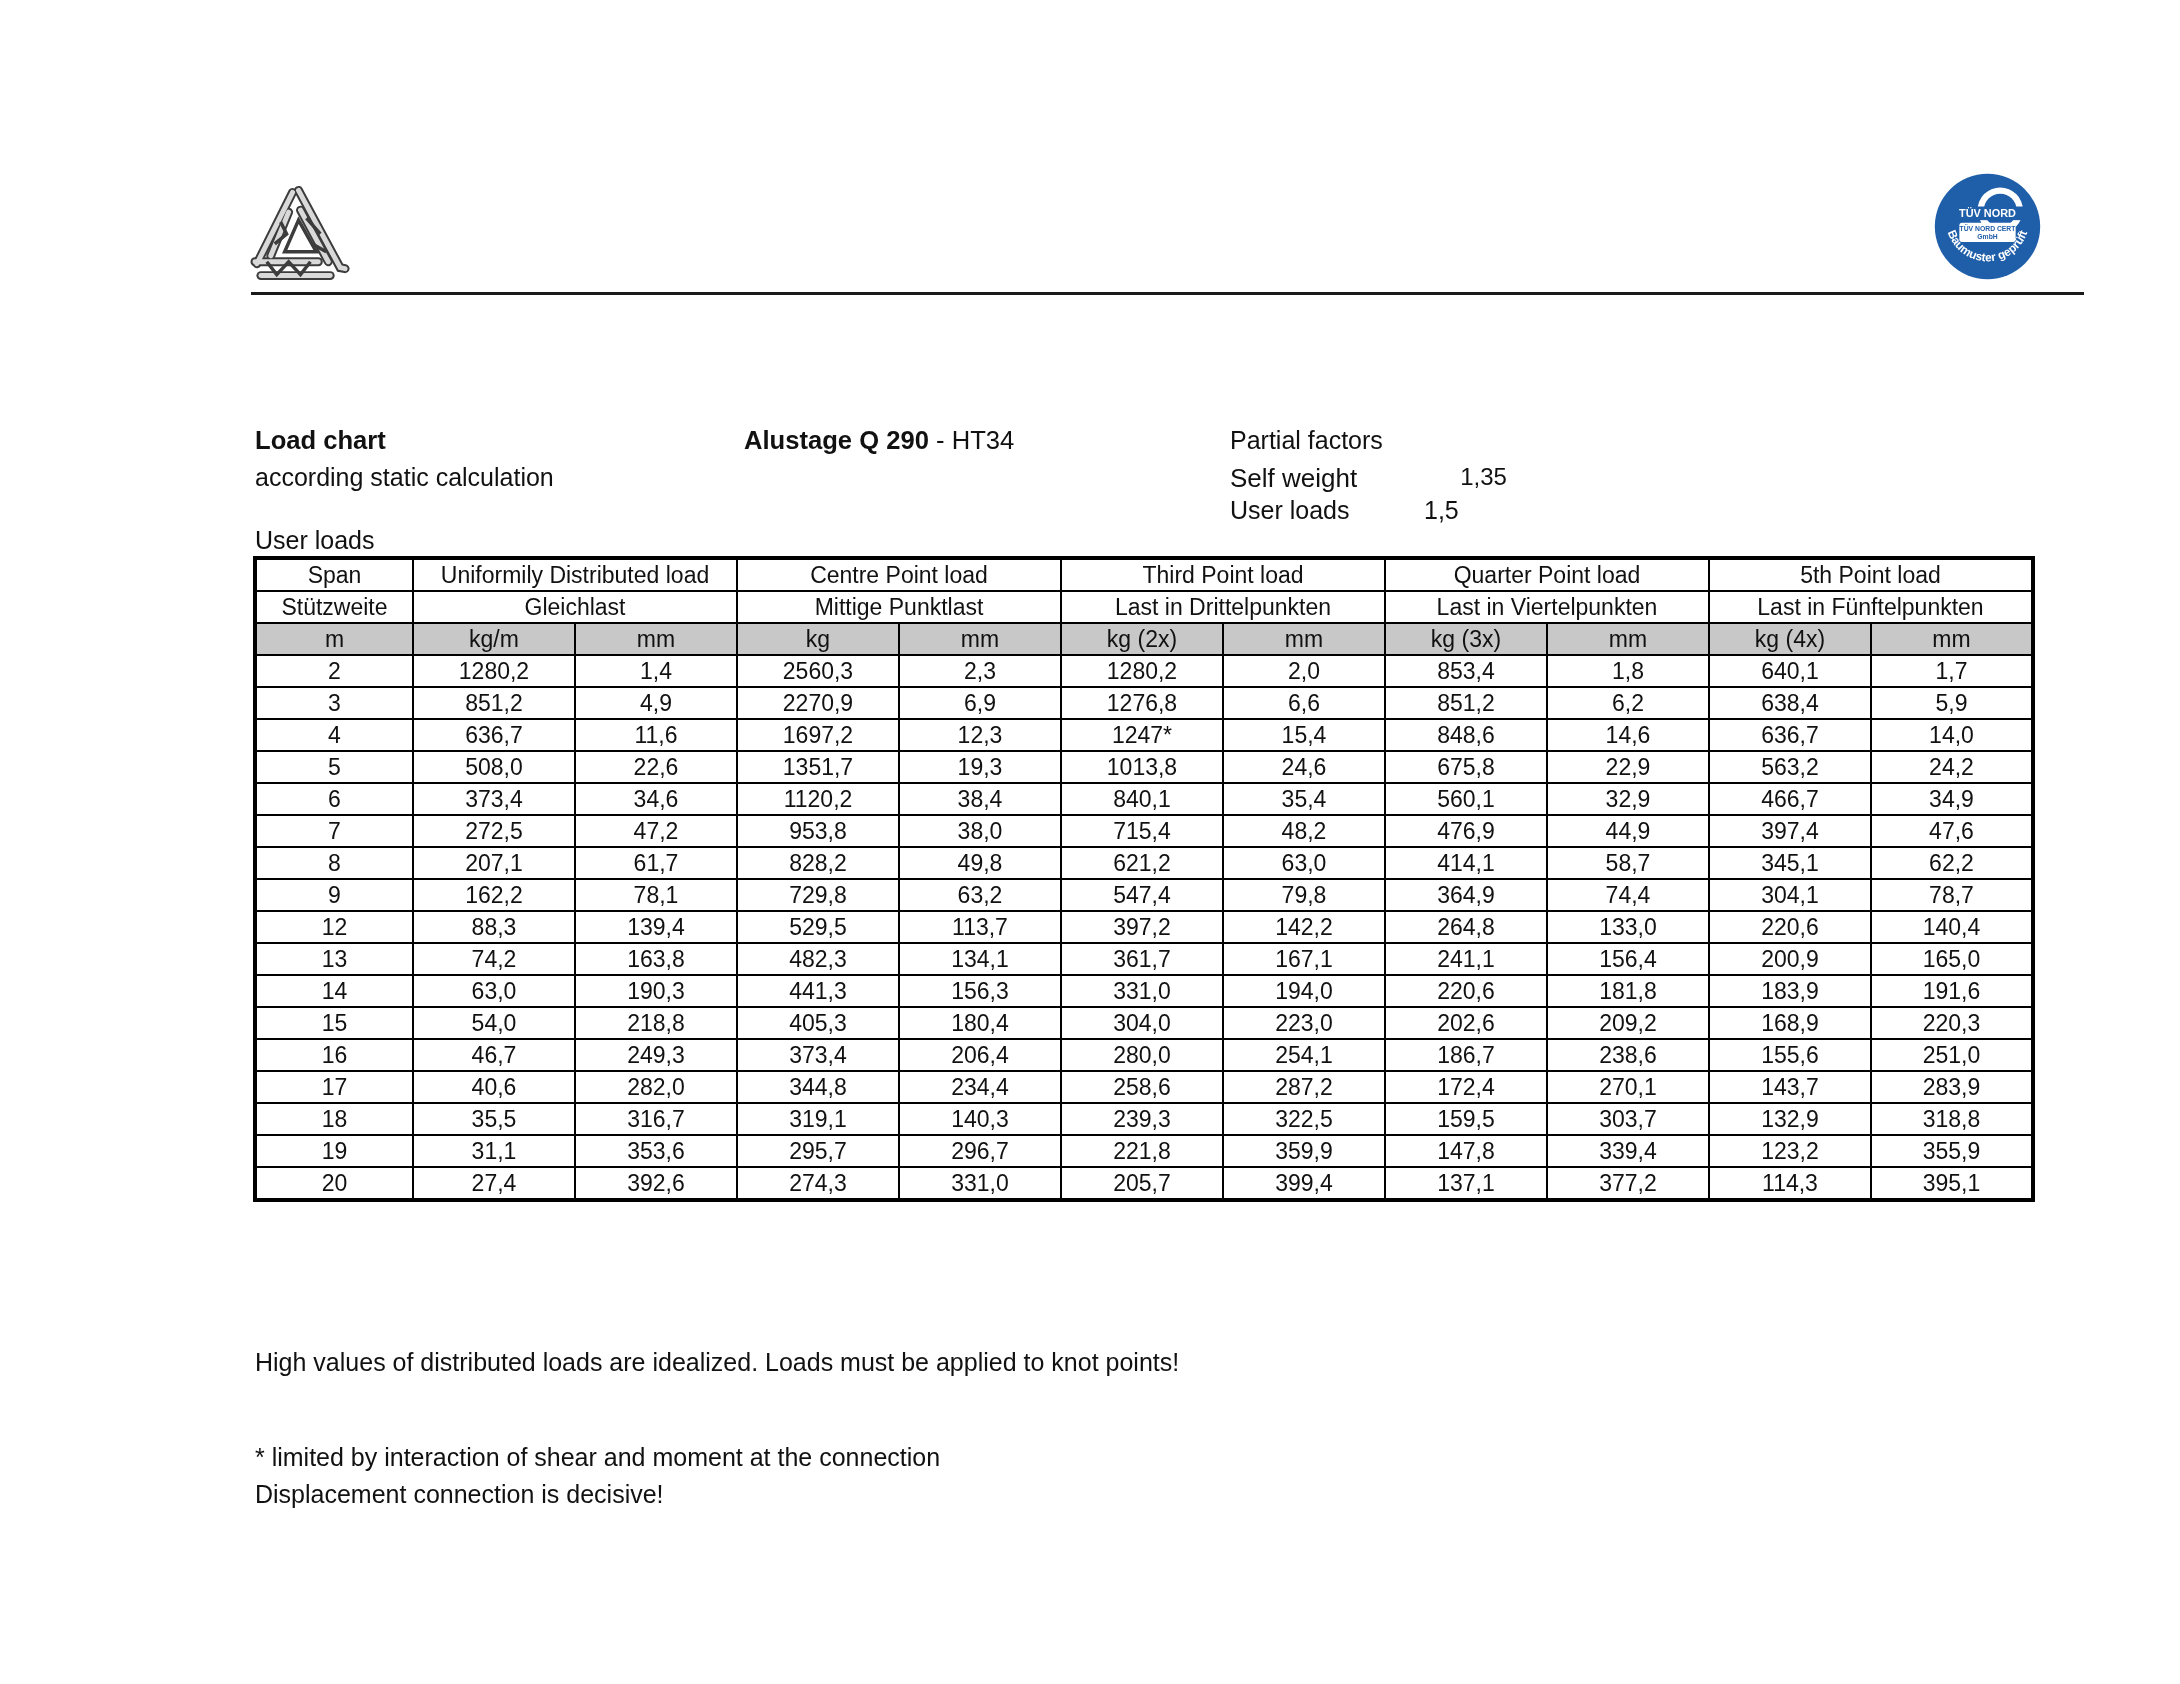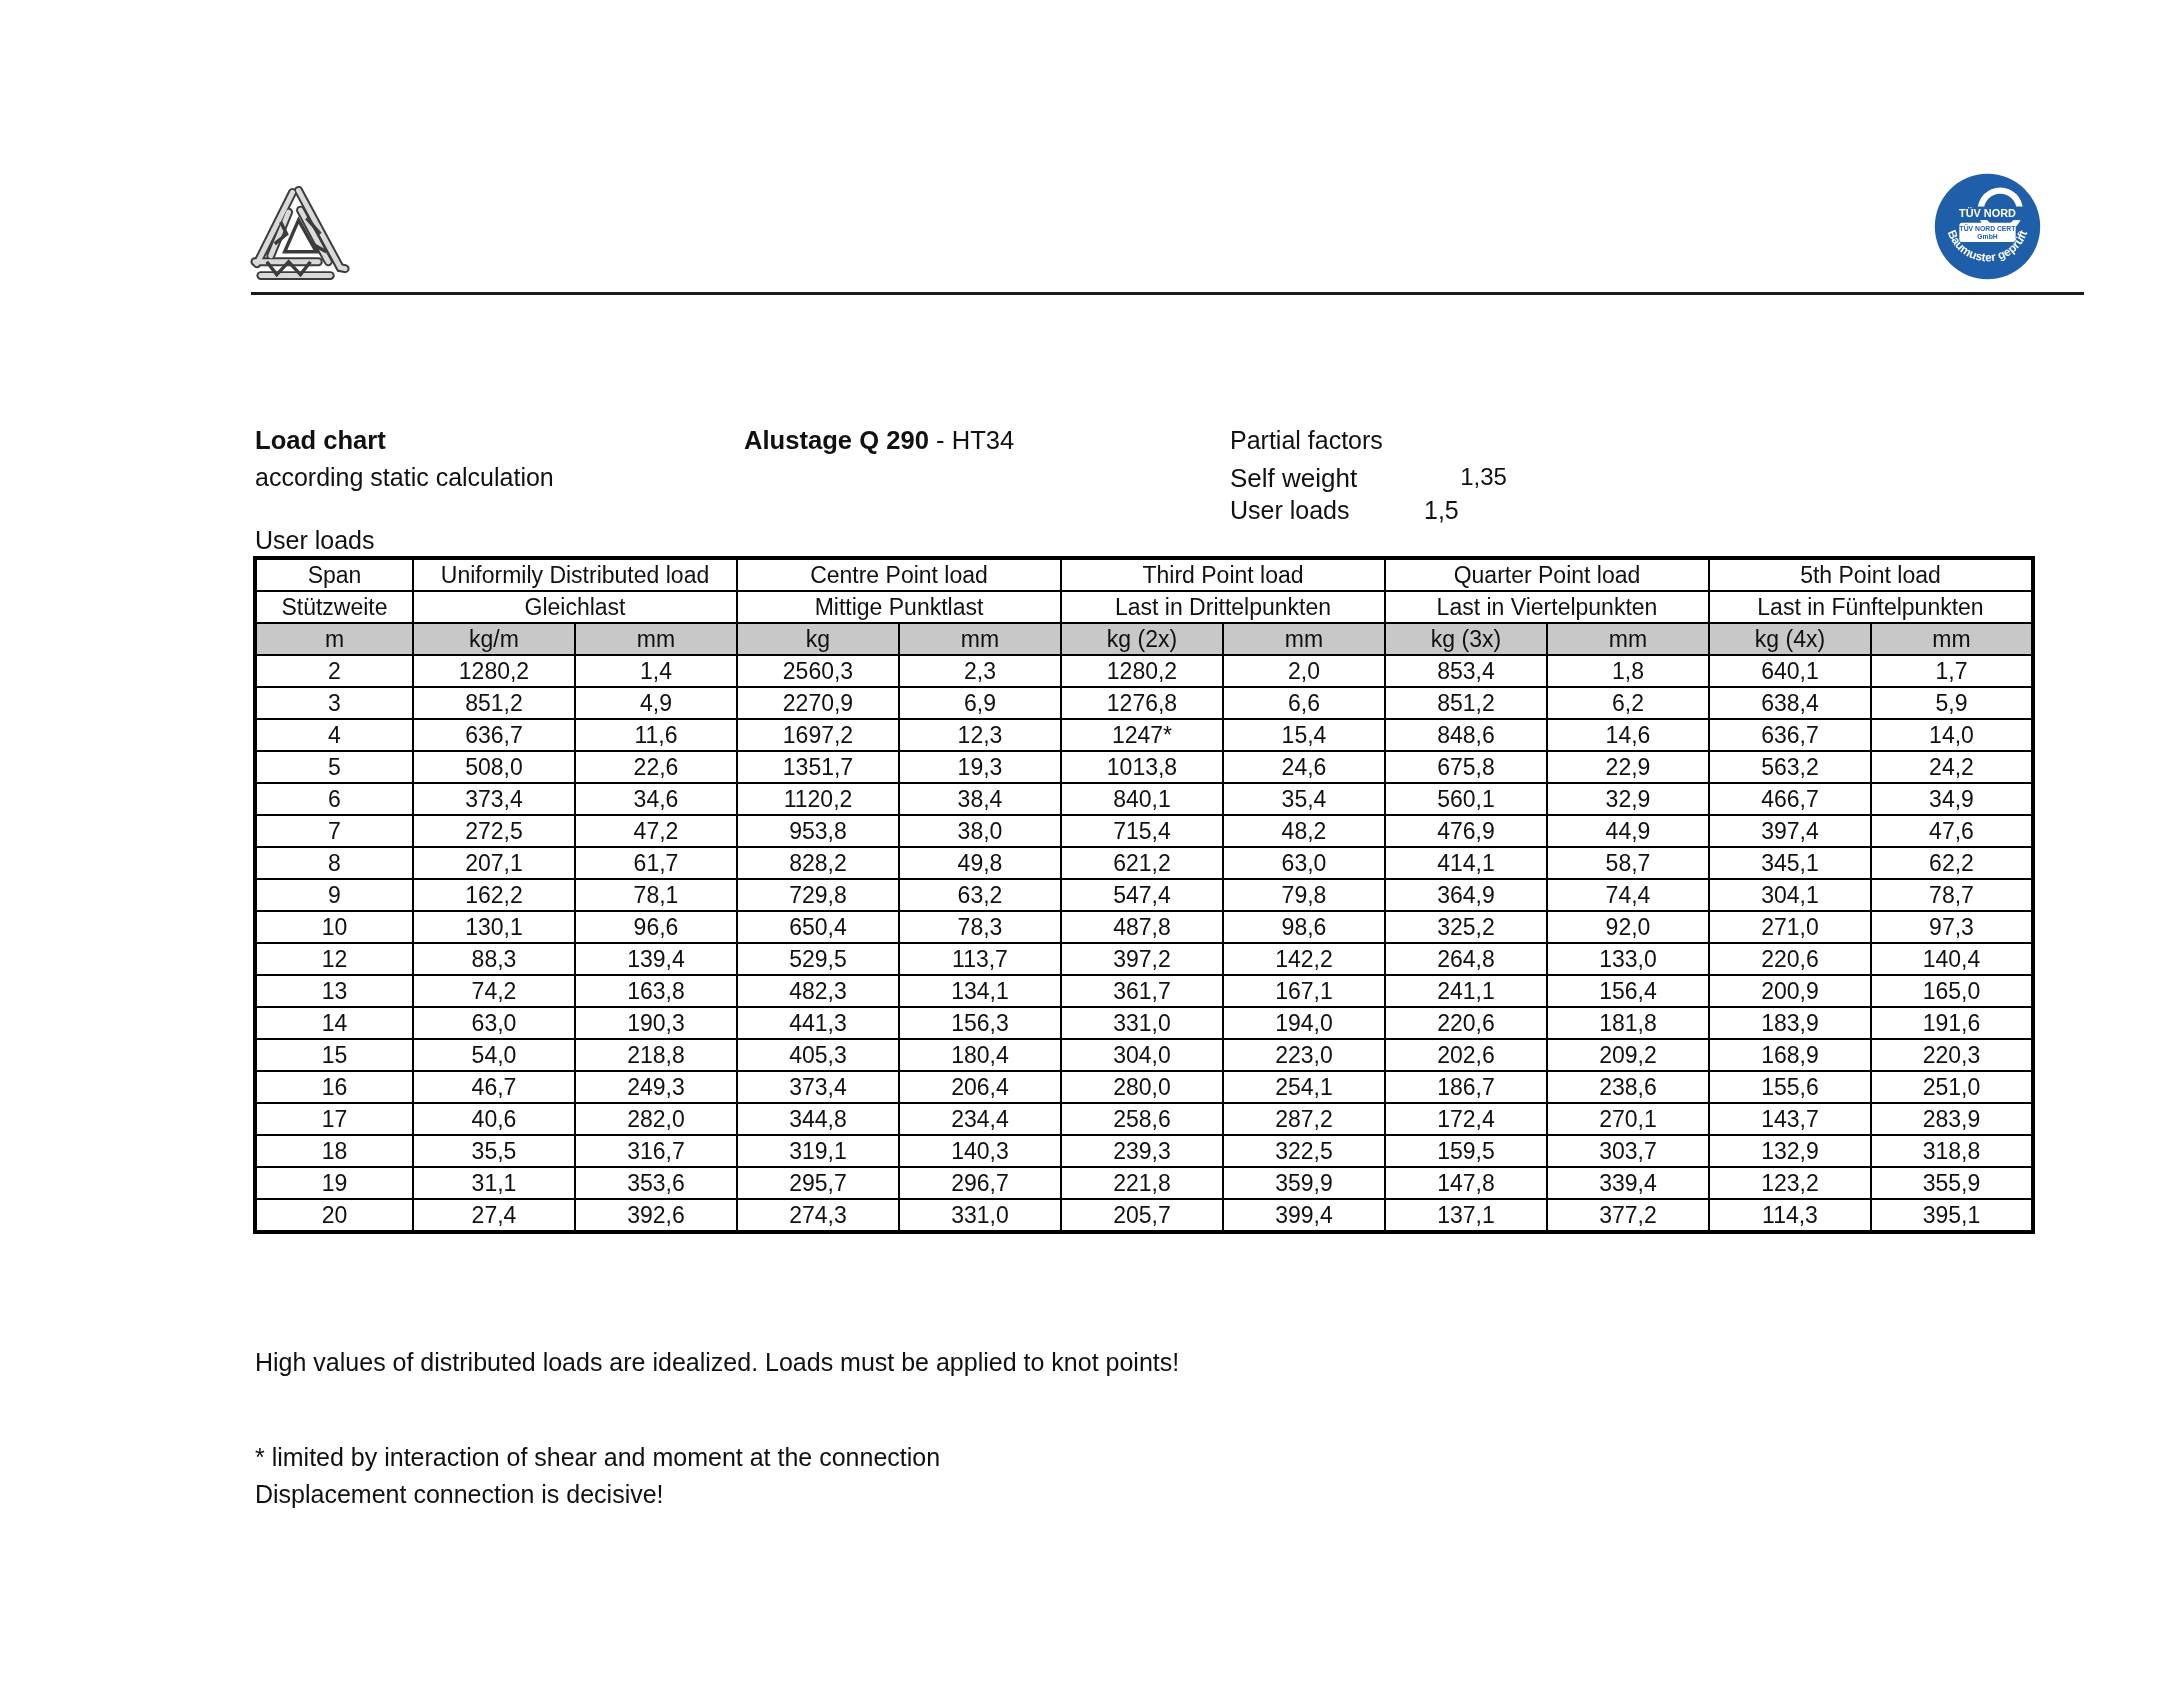--- a/index.html
+++ b/index.html
@@ -268,33 +268,20 @@
             <td>729,8</td>
             <td>63,2</td>
             <td>547,4</td>
             <td>79,8</td>
             <td>364,9</td>
             <td>74,4</td>
             <td>304,1</td>
             <td>78,7</td>
     </tr>
           <tr>
-      <td>10</td>
-            <td>130,1</td>
-            <td>96,6</td>
-            <td>650,4</td>
-            <td>78,3</td>
-            <td>487,8</td>
-            <td>98,6</td>
-            <td>325,2</td>
-            <td>92,0</td>
-            <td>271,0</td>
-            <td>97,3</td>
-    </tr>
-          <tr>
       <td>12</td>
             <td>88,3</td>
             <td>139,4</td>
             <td>529,5</td>
             <td>113,7</td>
             <td>397,2</td>
             <td>142,2</td>
             <td>264,8</td>
             <td>133,0</td>
             <td>220,6</td>

